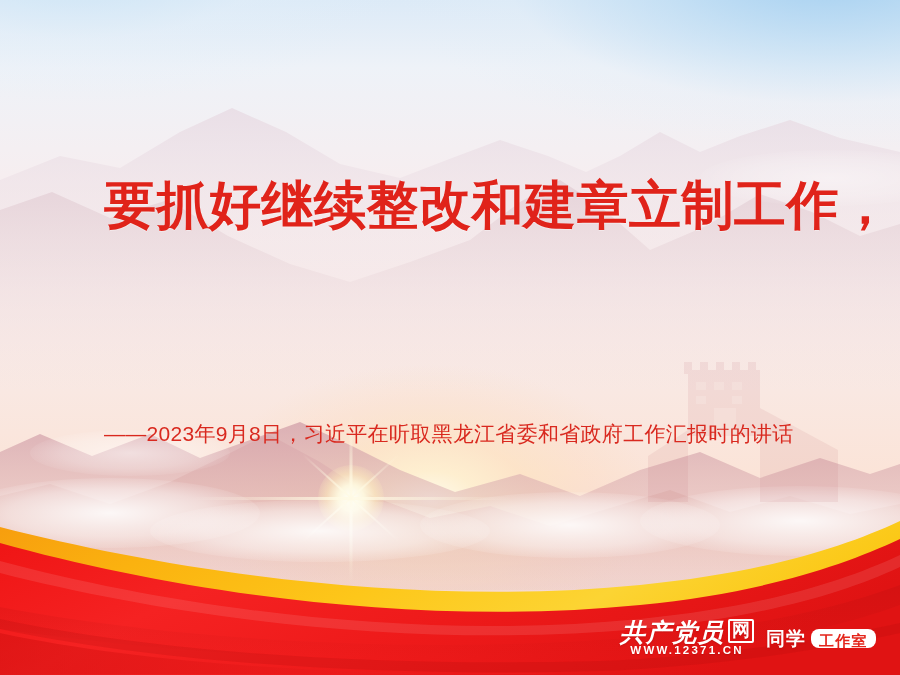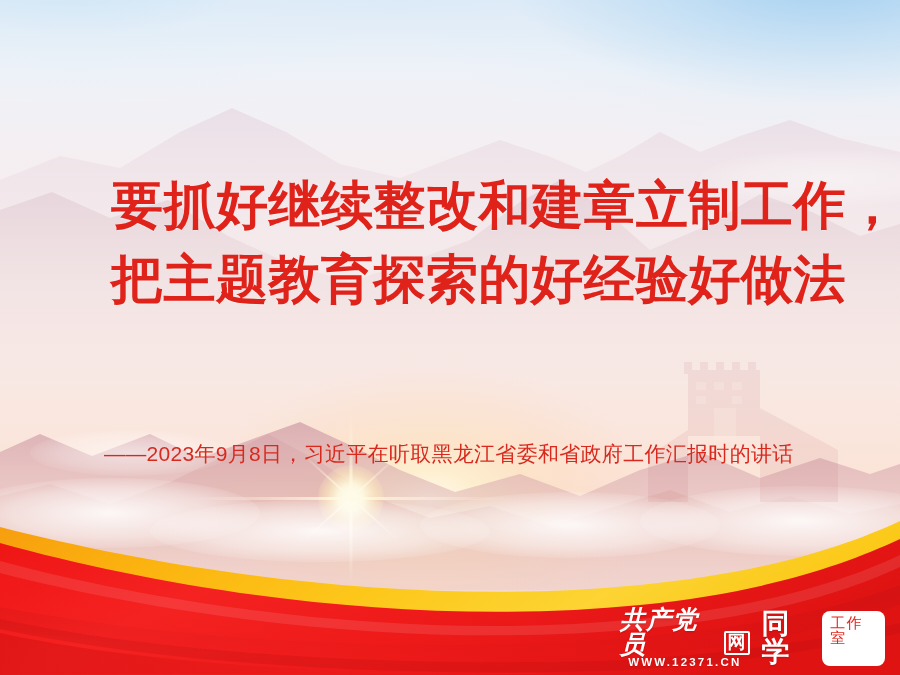--- a/index.html
+++ b/index.html
@@ -101,37 +101,37 @@
     position: absolute;
     left: 648px; top: 352px;
     width: 190px; height: 150px;
     opacity: 0.16;
     pointer-events: none;
   }
 
   
   .quote {
     position: absolute;
-    left: 111px;
+    left: 104px;
     top: 168px;
     width: 760px;
   }
   .quote-line {
     color: #e0231a;
     font-size: 52px;
     font-weight: bold;
     line-height: 74px;
     letter-spacing: 0.5px;
     white-space: nowrap;
     text-shadow: 0 1px 0 rgba(255,255,255,0.35);
   }
   .attrib {
     position: absolute;
     left: 104px;
-    top: 440px;
+    top: 420px;
     color: #d9291f;
     font-size: 21px;
     line-height: 28px;
     white-space: nowrap;
     letter-spacing: 0.3px;
   }
 
   
   .ribbon {
     position: absolute;
@@ -188,34 +188,34 @@
     letter-spacing: 2.2px;
     text-shadow: 0 1px 1px rgba(130,0,0,0.25);
   }
   .logo-studio {
     display: flex;
     align-items: center;
     gap: 5px;
   }
   .studio-name {
     color: #ffffff;
-    font-size: 28px;
+    font-size: 19px;
     font-weight: bold;
     letter-spacing: 1px;
     line-height: 1;
     -webkit-text-stroke: 0px;
     text-shadow: 0 1px 2px rgba(140,0,0,0.30);
   }
   .studio-tag {
     background: #ffffff;
     color: #e4261c;
     font-size: 15px;
-    font-weight: normal;
+    font-weight: bold;
     letter-spacing: 1.2px;
-    padding: 4px 8px 21px 8px;
+    padding: 4px 8px 0 8px;
     border-radius: 8px;
     line-height: 1;
   }
   .cloud {
     position: absolute;
     pointer-events: none;
     border-radius: 50%;
     background: radial-gradient(ellipse at 50% 50%,
         rgba(255,255,255,0.88) 0%,
         rgba(255,255,255,0.45) 48%,
@@ -307,21 +307,20 @@
           <rect x="66" y="30" width="10" height="8"></rect>
         <rect x="84" y="30" width="10" height="8"></rect>
         <rect x="48" y="44" width="10" height="8"></rect>
           <rect x="84" y="44" width="10" height="8"></rect>
       </g>
     </svg>
   </div>
 
   <div class="quote">
     <div class="quote-line">要抓好继续整改和建章立制工作，</div>
-    <div class="quote-line">把主题教育探索的好经验好做法</div>
   </div>
 
   <div class="attrib">——2023年9月8日，习近平在听取黑龙江省委和省政府工作汇报时的讲话</div>
 
   <div class="ribbon">
     <svg viewBox="0 0 900 160" preserveAspectRatio="none">
       <defs>
         <linearGradient id="gold" x1="0" y1="0" x2="1" y2="0.2">
           <stop offset="0%" stop-color="#f79d0e"></stop>
           <stop offset="22%" stop-color="#fbb20f"></stop>

